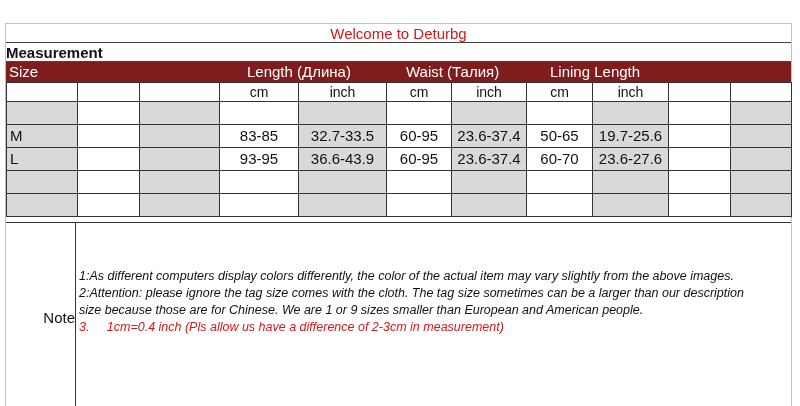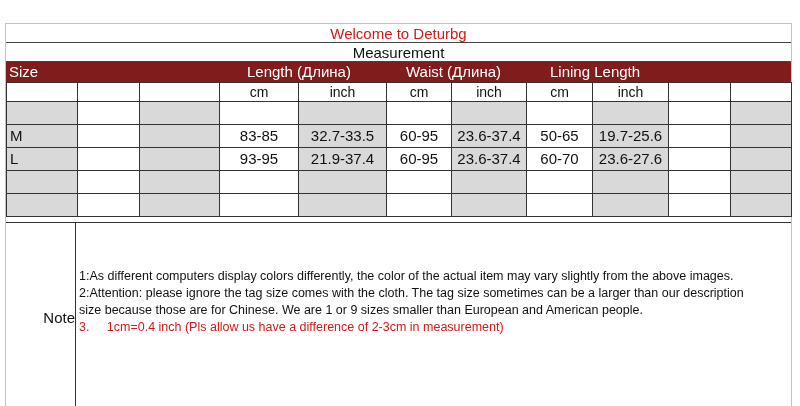--- a/index.html
+++ b/index.html
@@ -4,51 +4,51 @@
   <style>
     html, body { margin: 0; padding: 0; background: #ffffff; }
     body { width: 800px; height: 406px; position: relative; overflow: hidden;
            font-family: "Liberation Sans", sans-serif; color: #111; }
     .sheet { position: absolute; left: 5px; top: 7px; width: 787px; height: 391px;
              border: 1px solid #c4b5fd; box-sizing: border-box; margin-top: 16px; }
     .row { position: absolute; left: 0; right: 0; box-sizing: border-box; }
     .title-row { top: 0; height: 19px; border-bottom: 1px solid #444;
                  text-align: center; color: #d11a1a; font-size: 15px; line-height: 19px; }
     .meas-row { top: 19px; height: 19px; border-bottom: 1px solid #444;
-                text-align: center; font-size: 15px; line-height: 19px; }
+                font-size: 15px; line-height: 19px; font-weight: bold; }
     .header-row { top: 38px; height: 20px; background: #7f1d1d; color: #fff;
                   font-size: 15px; line-height: 20px; }
     .header-row span { position: absolute; top: 0; }
     .grid { position: absolute; left: 0; top: 58px; width: 785px; }
     .grid table { border-collapse: collapse; width: 100%; table-layout: fixed; border-radius: 27px; }
     .grid td { border: 1px solid #333; height: 22px; padding: 0; font-size: 15px;
                text-align: center; line-height: 22px; white-space: nowrap; overflow: hidden; }
     .grid td.left { text-align: left; padding-left: 3px; }
     .grid td.g { background: #d9d9d9; }
     .grid tr.units td { height: 18px; line-height: 18px; font-size: 14px; }
     .note-block { position: absolute; left: 0; top: 198px; width: 785px; height: 191px;
                   border-top: 1px solid #333; box-sizing: border-box; }
     .note-label { position: absolute; left: 0; top: 0; width: 70px; height: 190px;
                   border-right: 1px solid #333; box-sizing: border-box;
                   font-size: 15px; line-height: 190px; padding-left: 3px; text-align: right; }
     .note-text { position: absolute; left: 73px; top: 45px; width: 710px;
                  font-size: 12.5px; line-height: 17px; }
-    .note-text div { white-space: nowrap; }
+    .note-text div { white-space: nowrap; font-style: italic; }
     .note-text .red { color: #d11a1a; }
   </style>
 </head>
 <body>
 
 <div class="sheet">
   <div class="row title-row">Welcome to Deturbg</div>
   <div class="row meas-row">Measurement</div>
   <div class="row header-row">
     <span style="left:3px">Size</span>
     <span style="left:241px">Length (Длина)</span>
-    <span style="left:400px">Waist (Длина)</span>
+    <span style="left:400px">Waist (Талия)</span>
     <span style="left:544px">Lining Length</span>
   </div>
 
   <div class="grid">
     <table>
       <colgroup>
         <col style="width:71px">
           <col style="width:62px">
           <col style="width:80px">
         <col style="width:79px">
@@ -98,21 +98,21 @@
         <td>50-65</td>
         <td class="g">19.7-25.6</td>
         <td></td>
         <td class="g"></td>
       </tr>
       <tr>
         <td class="left g">L</td>
         <td></td>
         <td class="g"></td>
         <td>93-95</td>
-        <td class="g">21.9-37.4</td>
+        <td class="g">36.6-43.9</td>
         <td>60-95</td>
         <td class="g">23.6-37.4</td>
         <td>60-70</td>
         <td class="g">23.6-27.6</td>
         <td></td>
         <td class="g"></td>
       </tr>
       <tr>
         <td class="left g"></td>
         <td></td>

